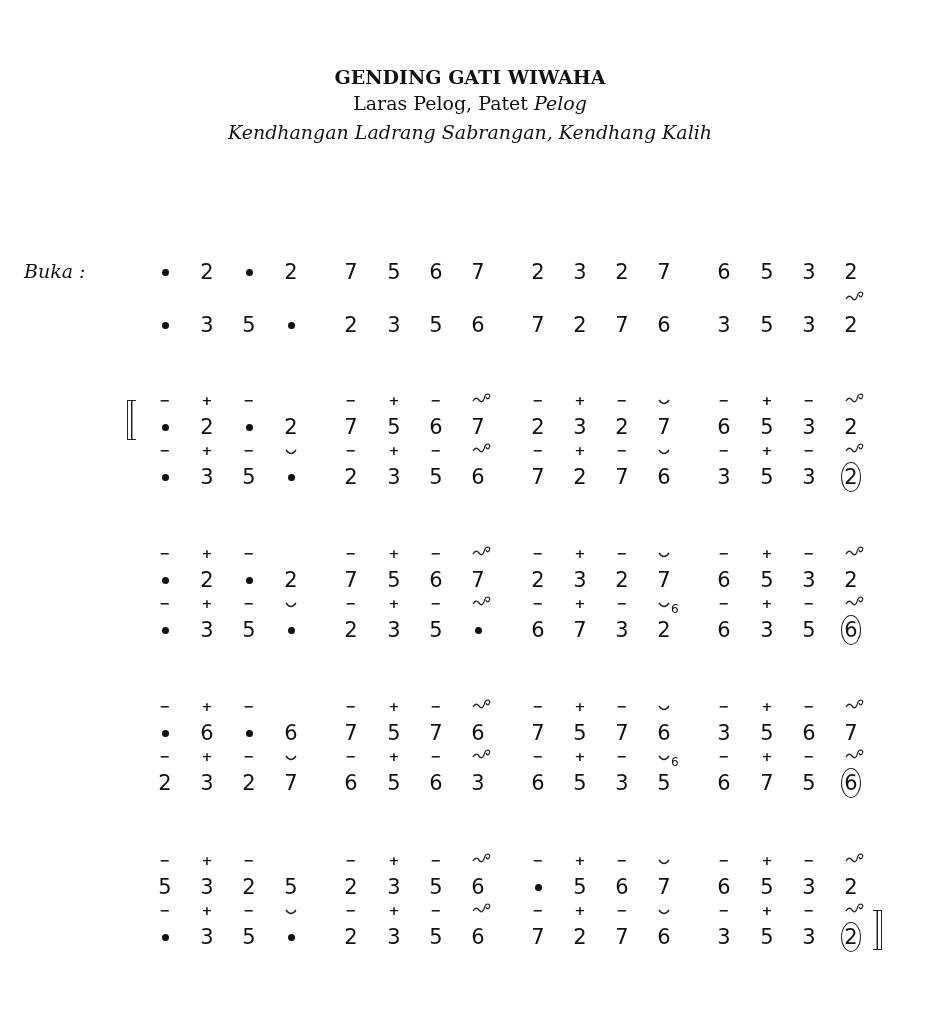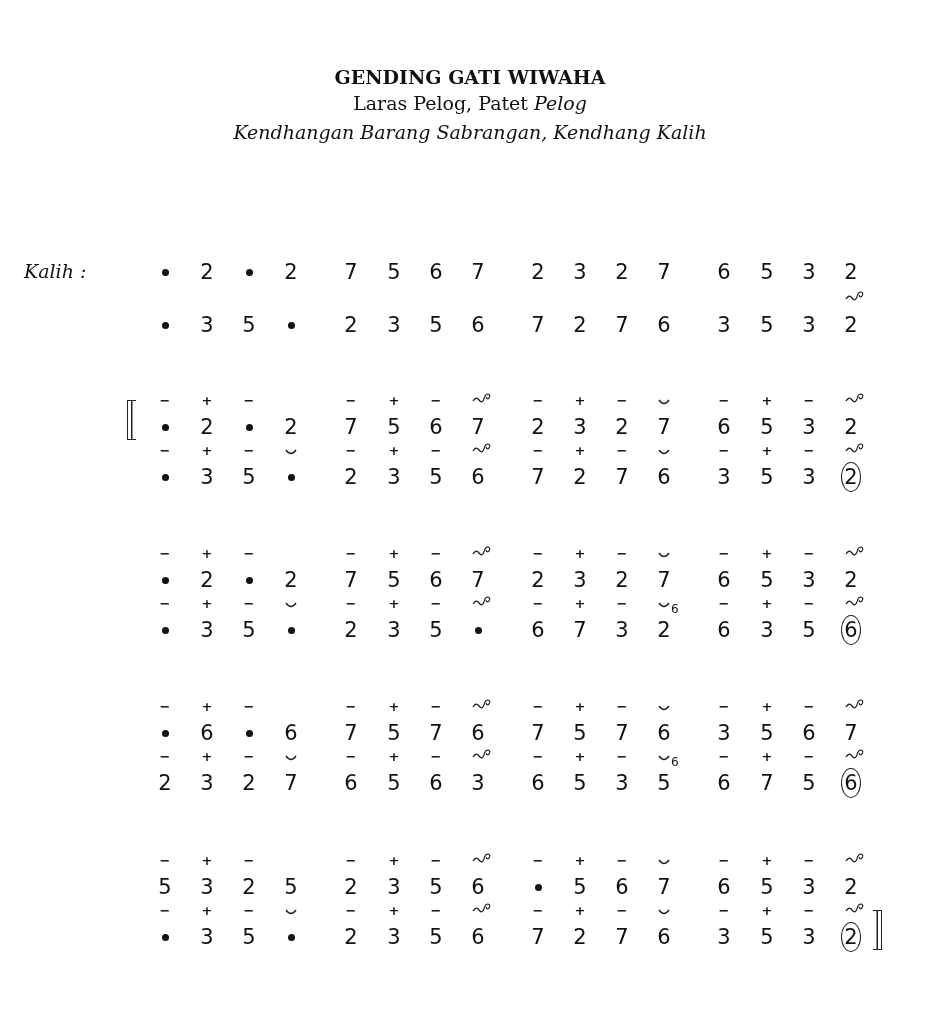--- a/index.html
+++ b/index.html
@@ -18,23 +18,23 @@
     .dot { display: inline-block; width: 7px; height: 7px; background: #111; border-radius: 50%; vertical-align: middle; position: relative; top: -1px; }
     .bracket { position: absolute; width: 8px; height: 38px; border: 1.5px solid #222; }
     .bracket.open { left: 127px; top: 400px; border-right: none; box-shadow: inset 3px 0 0 #fff, inset 4.5px 0 0 #222; }
     .bracket.close { left: 873px; top: 910px; border-left: none; box-shadow: inset -3px 0 0 #fff, inset -4.5px 0 0 #222; }
   </style>
 </head>
 <body>
 
 <div class="header title">GENDING GATI WIWAHA</div>
 <div class="header subtitle"><span>Laras Pelog, Patet </span><i>Pelog</i></div>
-<div class="header kendhang">Kendhangan Barang Sabrangan, Kendhang Kalih</div>
-
-<div class="buka-label">Kalih :</div>
+<div class="header kendhang">Kendhangan Ladrang Sabrangan, Kendhang Kalih</div>
+
+<div class="buka-label">Buka :</div>
 
 <div class="bracket open"></div>
 <div class="bracket close"></div>
 
 <div id="notation">
     <div class="row" style="top: 259px;">
       <div class="cell" style="left: 165px;"><span class="dot"></span></div>
       <div class="cell" style="left: 207px;"><span>2</span></div>
       <div class="cell" style="left: 249px;"><span class="dot"></span></div>
       <div class="cell" style="left: 291px;"><span>2</span></div>

